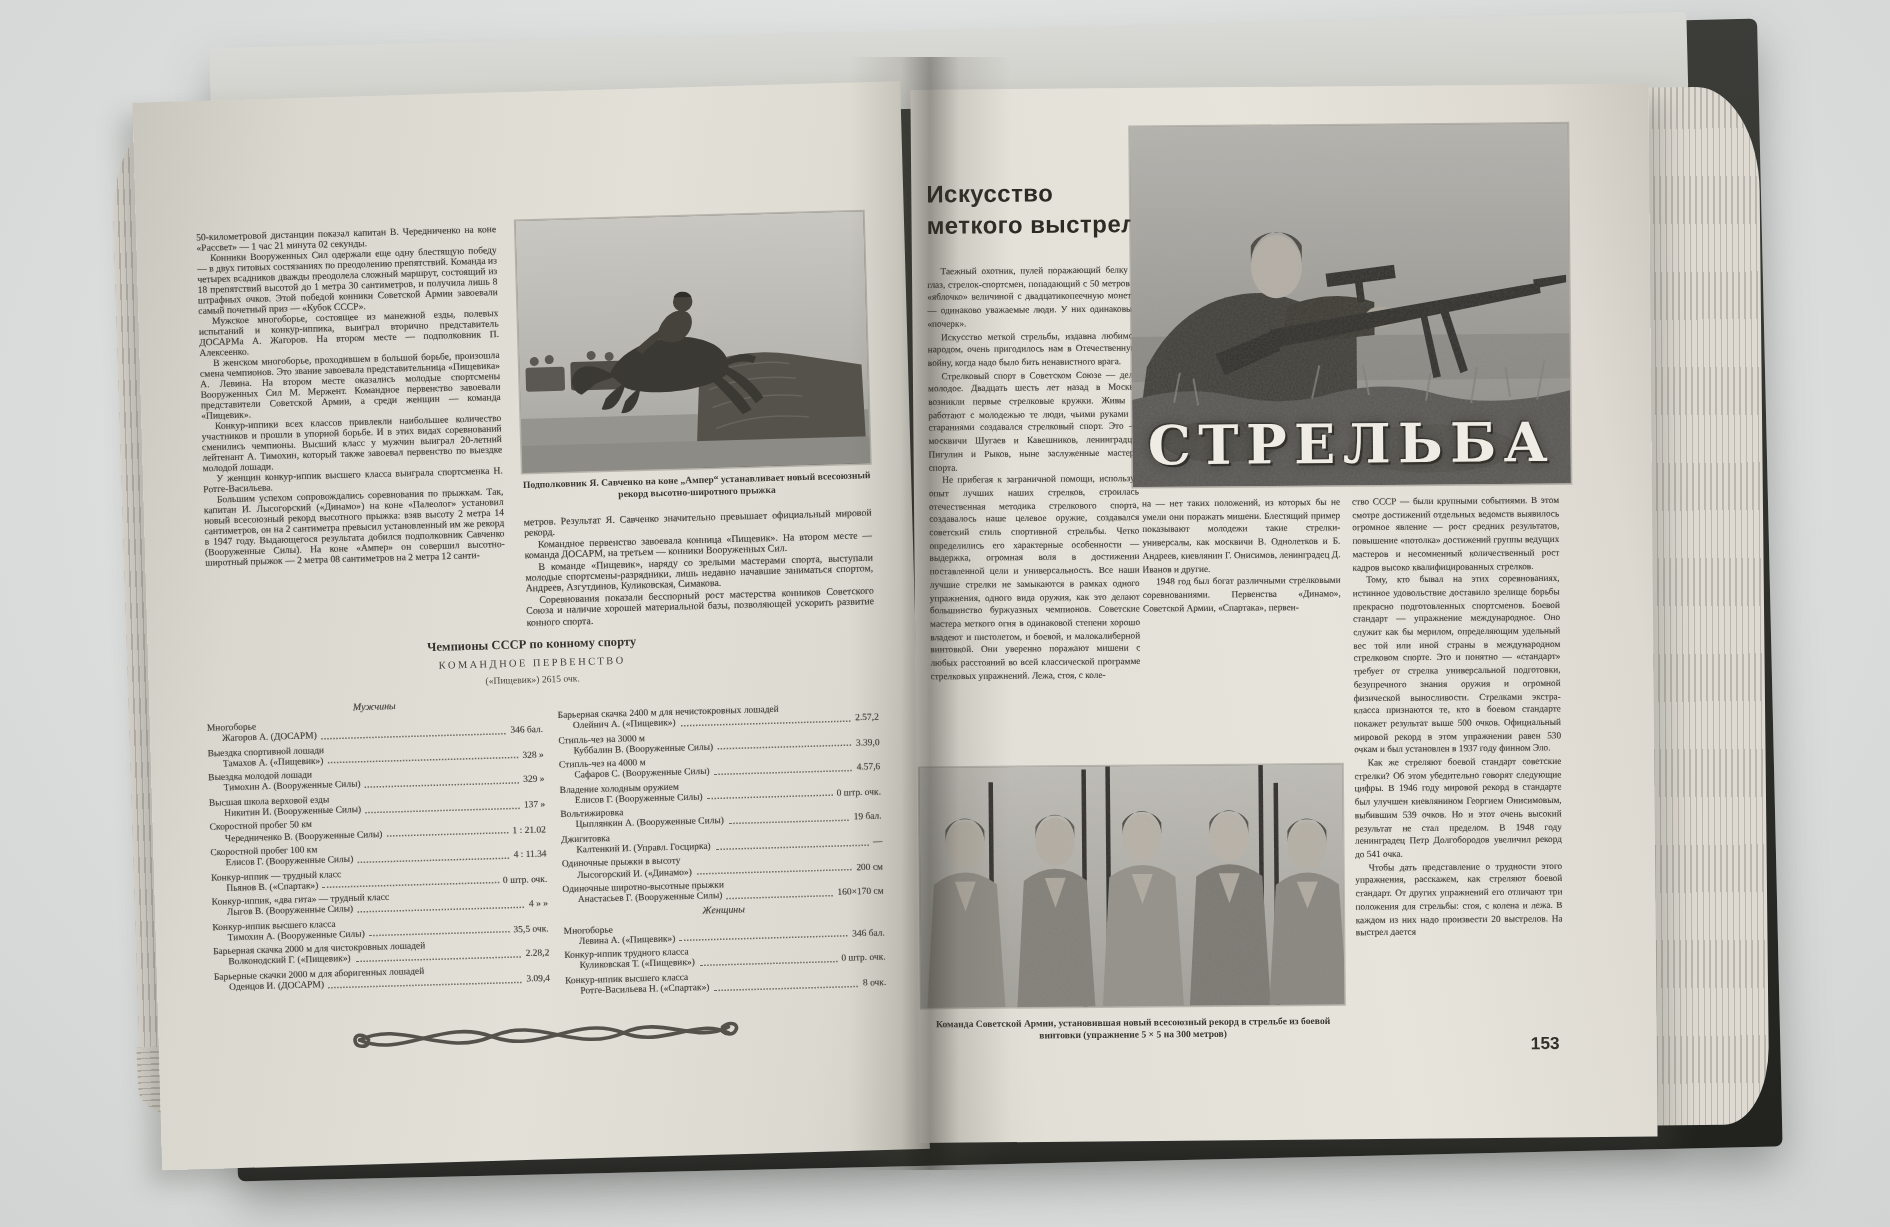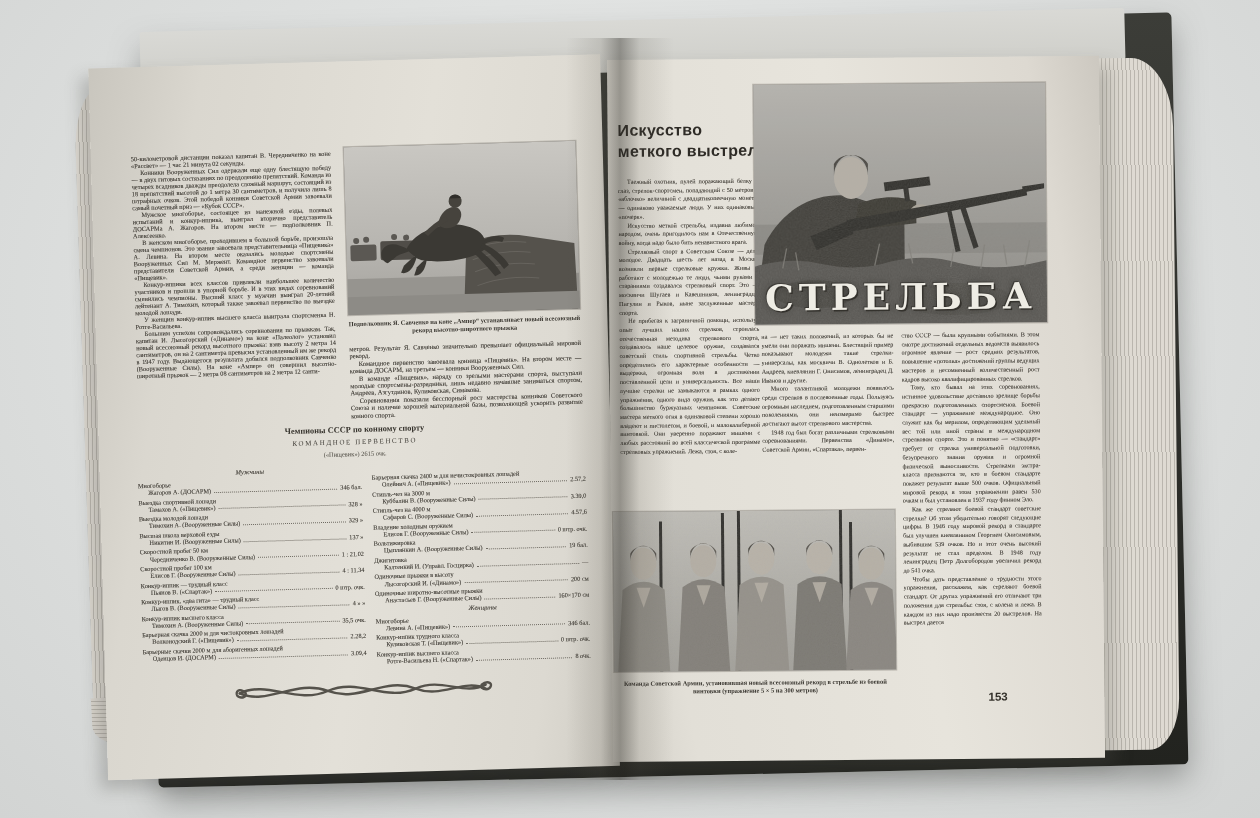--- a/index.html
+++ b/index.html
@@ -466,21 +466,20 @@
         <ellipse cx="60" cy="210" rx="40" ry="14" fill="#4a4843"></ellipse>
         <ellipse cx="200" cy="216" rx="56" ry="16" fill="#504e49"></ellipse>
         <rect width="292" height="240" filter="url(#grain)"></rect>
       </svg>
       <div class="shoot-word">СТРЕЛЬБА</div>
     </div>
 
     <div class="col rsmall cont" style="left:152px;top:274px;width:132px;height:168px;">
 
     <p class="para">на — нет таких положений, из которых бы не умели они поражать мишени. Блестящий пример показывают молодежи такие стрелки-универсалы, как москвичи В. Однолетков и Б. Андреев, киевлянин Г. Онисимов, ленинградец Д. Иванов и другие.</p>
-        <p class="para">Много талантливой молодежи появилось среди стрелков в послевоенные годы. Пользуясь огромным наследием, подготовленным старшими поколениями, они неизмеримо быстрее достигают высот стрелкового мастерства.</p>
         <p class="para">1948 год был богат различными стрелковыми соревнованиями. Первенства «Динамо», Советской Армии, «Спартака», первен-</p>
       </div>
 
     <div class="col rsmall cont" style="left:292px;top:274px;width:138px;height:372px;">
 
     <p class="para">ство СССР — были крупными событиями. В этом смотре достижений отдельных ведомств выявилось огромное явление — рост средних результатов, повышение «потолка» достижений группы ведущих мастеров и несомненный количественный рост кадров высоко квалифицированных стрелков.</p>
         <p class="para">Тому, кто бывал на этих соревнованиях, истинное удовольствие доставило зрелище борьбы прекрасно подготовленных спортсменов. Боевой стандарт — упражнение международное. Оно служит как бы мерилом, определяющим удельный вес той или иной страны в международном стрелковом спорте. Это и понятно — «стандарт» требует от стрелка универсальной подготовки, безупречного знания оружия и огромной физической выносливости. Стрелками экстра-класса признаются те, кто в боевом стандарте покажет результат выше 500 очков. Официальный мировой рекорд в этом упражнении равен 530 очкам и был установлен в 1937 году финном Эло.</p>
         <p class="para">Как же стреляют боевой стандарт советские стрелки? Об этом убедительно говорят следующие цифры. В 1946 году мировой рекорд в стандарте был улучшен киевлянином Георгием Онисимовым, выбившим 539 очков. Но и этот очень высокий результат не стал пределом. В 1948 году ленинградец Петр Долгобородов увеличил рекорд до 541 очка.</p>
         <p class="para">Чтобы дать представление о трудности этого упражнения, расскажем, как стреляют боевой стандарт. От других упражнений его отличают три положения для стрельбы: стоя, с колена и лежа. В каждом из них надо произвести 20 выстрелов. На выстрел дается</p>
       </div>
@@ -531,17 +530,17 @@
             <ellipse cx="0" cy="54" rx="13" ry="16" fill="#b7b1a7"></ellipse>
             <path d="M-13,52 A13,16 0 0 1 13,52 L13,44 C8,34 -8,34 -13,44 Z" fill="#514d47"></path>
           </g>
         </g>
         <rect width="282" height="160" filter="url(#grain)" opacity=".7"></rect>
       </svg>
     </div>
 
     <div class="caption" style="position:absolute;left:2px;top:620px;width:282px;">Команда Советской Армии, установившая новый всесоюзный рекорд в стрельбе из боевой винтовки (упражнение 5 × 5 на 300 метров)</div>
 
-    <div class="pagenum" style="left:376px;top:634px;text-align:right;">153</div>
+    <div class="pagenum" style="left:408px;top:634px;text-align:right;">153</div>
   </div>
 
   <div class="gutter"></div>
 </div>
 
 </body></html>

